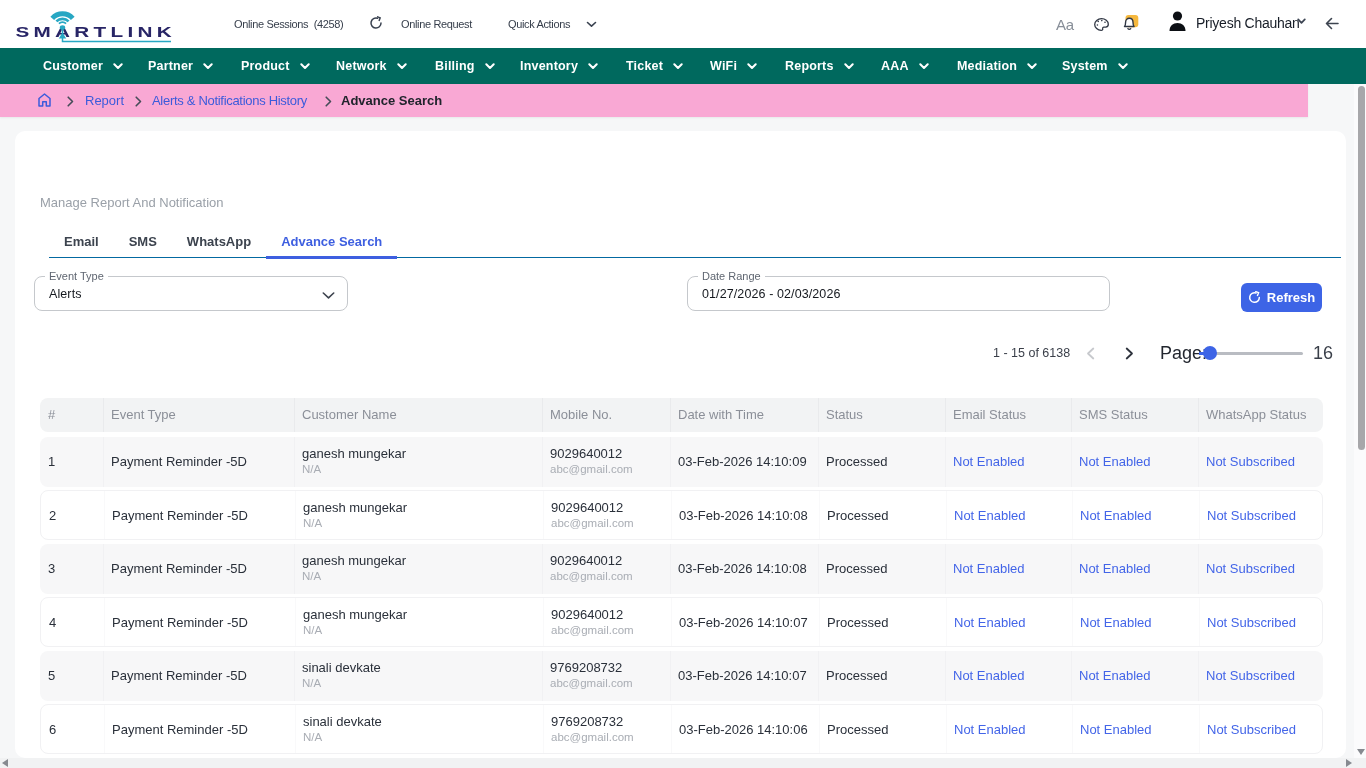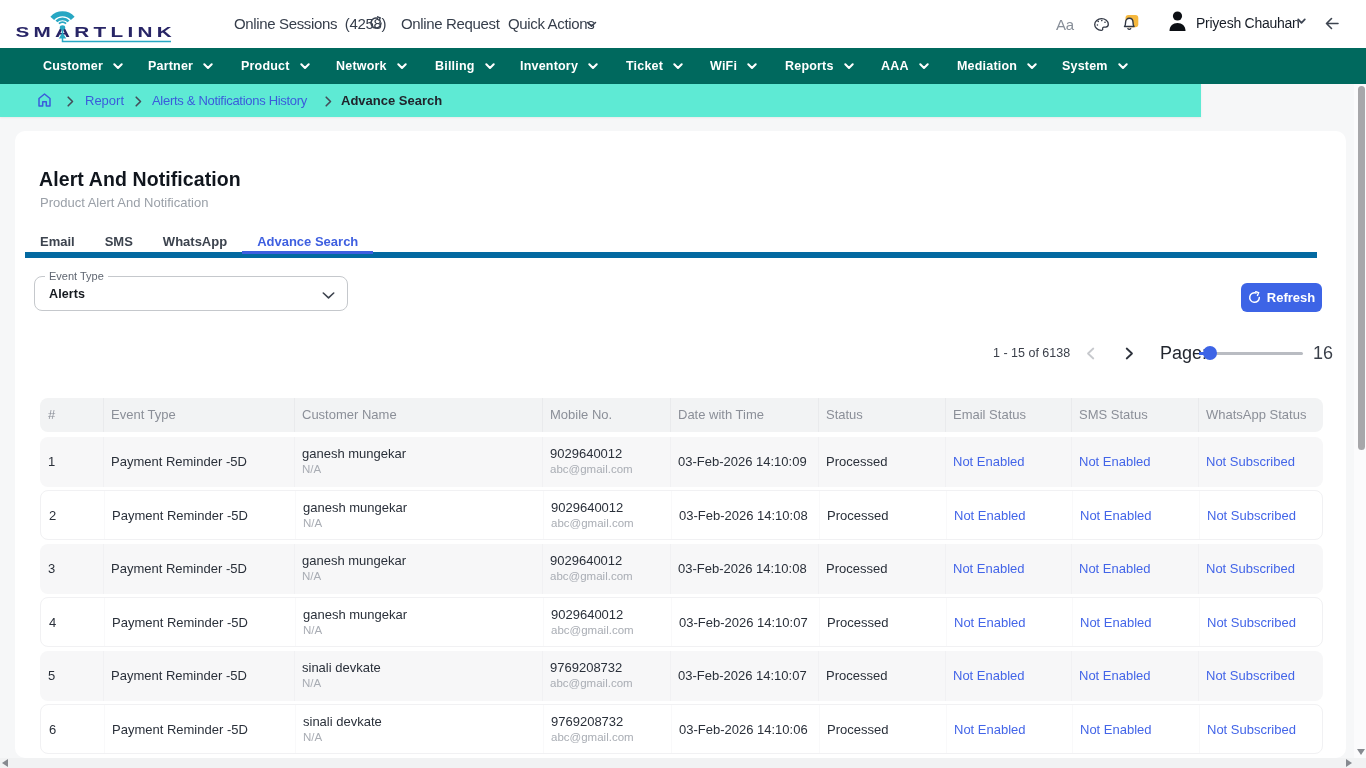--- a/index.html
+++ b/index.html
@@ -2,46 +2,46 @@
 <html><head>
 <meta charset="utf-8">
 <style>
 *{margin:0;padding:0;box-sizing:border-box}
 html,body{width:1366px;height:768px;overflow:hidden;font-family:"Liberation Sans",sans-serif;background:#f6f7f8}
 body{position:relative}
 .abs{position:absolute}
 svg{display:block}
 
 #topbar{position:absolute;left:0;top:0;width:1366px;height:48px;background:#fff}
-#topbar .t{position:absolute;top:15px;font-size:15px;line-height:18px;color:#363e4b;letter-spacing:-.35px}
+#topbar .t{position:absolute;top:15px;font-size:11px;line-height:18px;color:#363e4b;letter-spacing:-.35px}
 #logo{position:absolute;left:14px;top:4px}
 
 #search{position:absolute;left:856px;top:9px;width:171px;height:27px;border:1px solid #d7dade;border-radius:7px;background:#fff}
 #search .ph{position:absolute;left:27px;top:6px;font-size:12.5px;letter-spacing:-.2px;color:#697079}
 #slash{position:absolute;left:137px;top:6px;width:21px;height:15px;border:1px solid #cdd1d7;border-radius:4px;font-size:10px;color:#8a9099;text-align:center;line-height:13px}
 
 #nav{position:absolute;left:0;top:48px;width:1366px;height:36px;background:#00695e}
 #nav .ni{position:absolute;top:0;height:36px;display:flex;align-items:center;gap:10px;color:#fff;font-size:12.5px;font-weight:bold;letter-spacing:.2px}
 
-#crumb{position:absolute;left:0;top:84px;width:1201px;height:33px;background:#5eead4;box-shadow:0 1px 2px rgba(0,0,0,.06)}
+#crumb{position:absolute;left:0;top:84px;width:1308px;height:33px;background:#f9a8d4;box-shadow:0 1px 2px rgba(0,0,0,.06)}
 #crumb .c{position:absolute;top:8px;font-size:13px;line-height:17px}
 #crumb .lnk{color:#3b5bdb}
 
 #card{position:absolute;left:15px;top:131px;width:1331px;height:627px;background:#fff;border-radius:10px}
 #card h1{position:absolute;left:24px;top:36px;font-size:19.5px;line-height:24px;color:#10151d;letter-spacing:.1px}
 #card .sub{position:absolute;left:25px;top:64px;font-size:13px;color:#9aa0a8}
 
-#tabs{position:absolute;left:10px;top:97px;width:1292px;height:30px;border-bottom:6px solid #0369a1;display:flex}
+#tabs{position:absolute;left:34px;top:97px;width:1292px;height:30px;border-bottom:1px solid #0369a1;display:flex}
 #tabs .tab{padding:0 15px;font-size:13px;line-height:28px;color:#3c434e;font-weight:bold}
 #tabs .tab.act{color:#3e5fe0;position:relative}
 #tabs .tab.act:after{content:"";position:absolute;left:0;right:0;bottom:-2px;height:3px;background:#3e5fe0}
 
 .field{position:absolute;height:35px;border:1px solid #c5c8cc;border-radius:8px;background:#fff}
 .field .lab{position:absolute;left:10px;top:-7px;padding:0 4px;background:#fff;font-size:11px;line-height:13px;color:#5f6671}
-.field .val{position:absolute;left:14px;top:10px;font-size:12.5px;color:#15191f;font-weight:bold;letter-spacing:.1px}
+.field .val{position:absolute;left:14px;top:10px;font-size:12.5px;color:#15191f;font-weight:normal;letter-spacing:.1px}
 .field svg{position:absolute;right:12px;top:15px}
 #btnRefresh{position:absolute;left:1226px;top:152px;width:81px;height:29px;background:#3d64e6;border-radius:6px;color:#fff;font-size:13px;font-weight:bold;display:flex;align-items:center;justify-content:center;gap:6px}
 
 #pager{position:absolute;left:0;top:212px;width:1307px;height:20px}
 #pager .p{position:absolute;top:0;font-size:18px;line-height:20px;color:#3a3f49}
 
 #thead{position:absolute;left:25px;top:267px;width:1283px;height:34px;background:#f2f3f4;border-radius:8px}
 .row{position:absolute;left:25px;width:1283px;height:50px;border-radius:8px}
 .row.odd{background:#f7f7f8}
 .row.even{background:#fff;border:1px solid #f1f1f3}
@@ -170,36 +170,39 @@
       <path d="M1.2 1.2 L5.5 5.5 L1.2 9.8" stroke="#454c58" stroke-width="1.6" fill="none" stroke-linecap="round" stroke-linejoin="round"></path>
     </svg>
   <div class="c lnk" style="left:152px;letter-spacing:-.3px">Alerts &amp; Notifications History</div>
   <svg class="abs" style="left:325px;top:12px" width="7" height="11" viewBox="0 0 7 11">
       <path d="M1.2 1.2 L5.5 5.5 L1.2 9.8" stroke="#454c58" stroke-width="1.6" fill="none" stroke-linecap="round" stroke-linejoin="round"></path>
     </svg>
   <div class="c" style="left:341px;color:#20242c;font-weight:bold">Advance Search</div>
 </div>
 
 <div id="card">
-  <h1>Alert And Notification</h1>
-  <div class="sub">Product Alert And Notification</div>
+  <div class="sub">Manage Report And Notification</div>
 
   <div id="tabs">
     <div class="tab">Email</div>
     <div class="tab">SMS</div>
     <div class="tab">WhatsApp</div>
     <div class="tab act">Advance Search</div>
   </div>
 
   <div class="field" style="left:19px;top:145px;width:314px">
     <div class="lab">Event Type</div>
       <div class="val">Alerts</div>
     <svg width="13" height="7" viewBox="0 0 13 7">
         <path d="M1.3 1 L6.5 5.8 L11.7 1" stroke="#3d434e" stroke-width="1.6" fill="none" stroke-linecap="round" stroke-linejoin="round"></path>
       </svg>
+  </div>
+  <div class="field" style="left:672px;top:145px;width:423px">
+    <div class="lab">Date Range</div>
+      <div class="val">01/27/2026 - 02/03/2026</div>
   </div>
   <div id="btnRefresh">
     <svg width="13" height="13" viewBox="0 0 13 13">
         <path d="M11.3 6.5 A4.8 4.8 0 1 1 8 2" stroke="#fff" stroke-width="1.5" fill="none" stroke-linecap="round"></path>
         <path d="M7.2 0.4 l3.4 1.3 -1.3 3.3" stroke="#fff" stroke-width="1.4" fill="none"></path>
       </svg>
     <span>Refresh</span>
   </div>
 
   <div id="pager">

